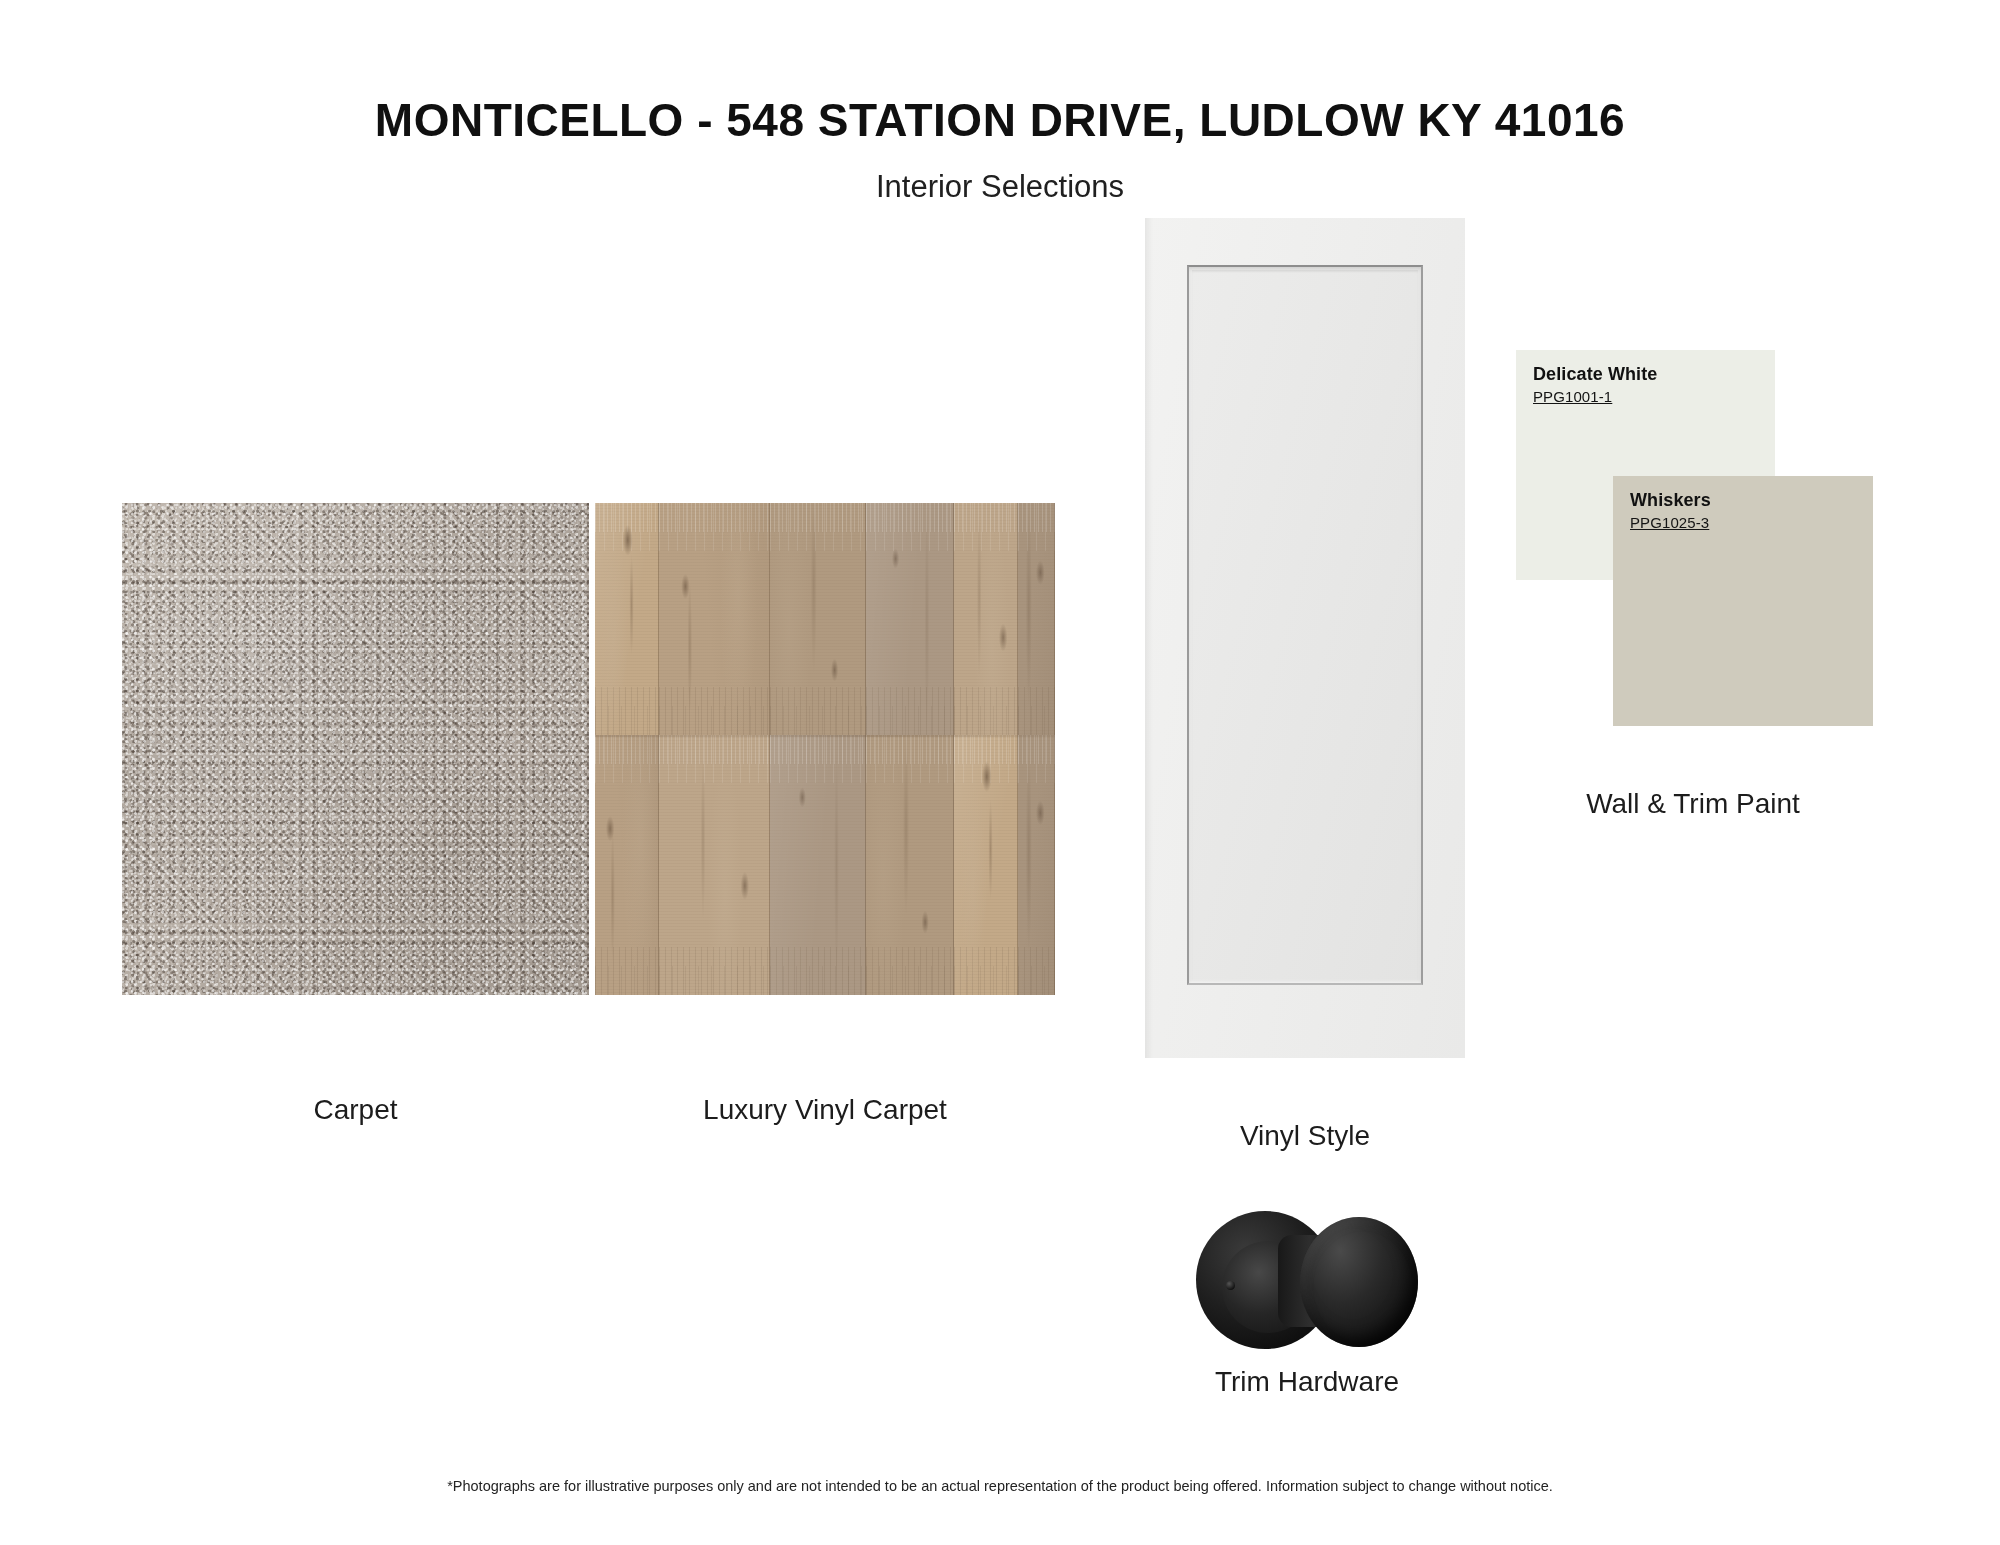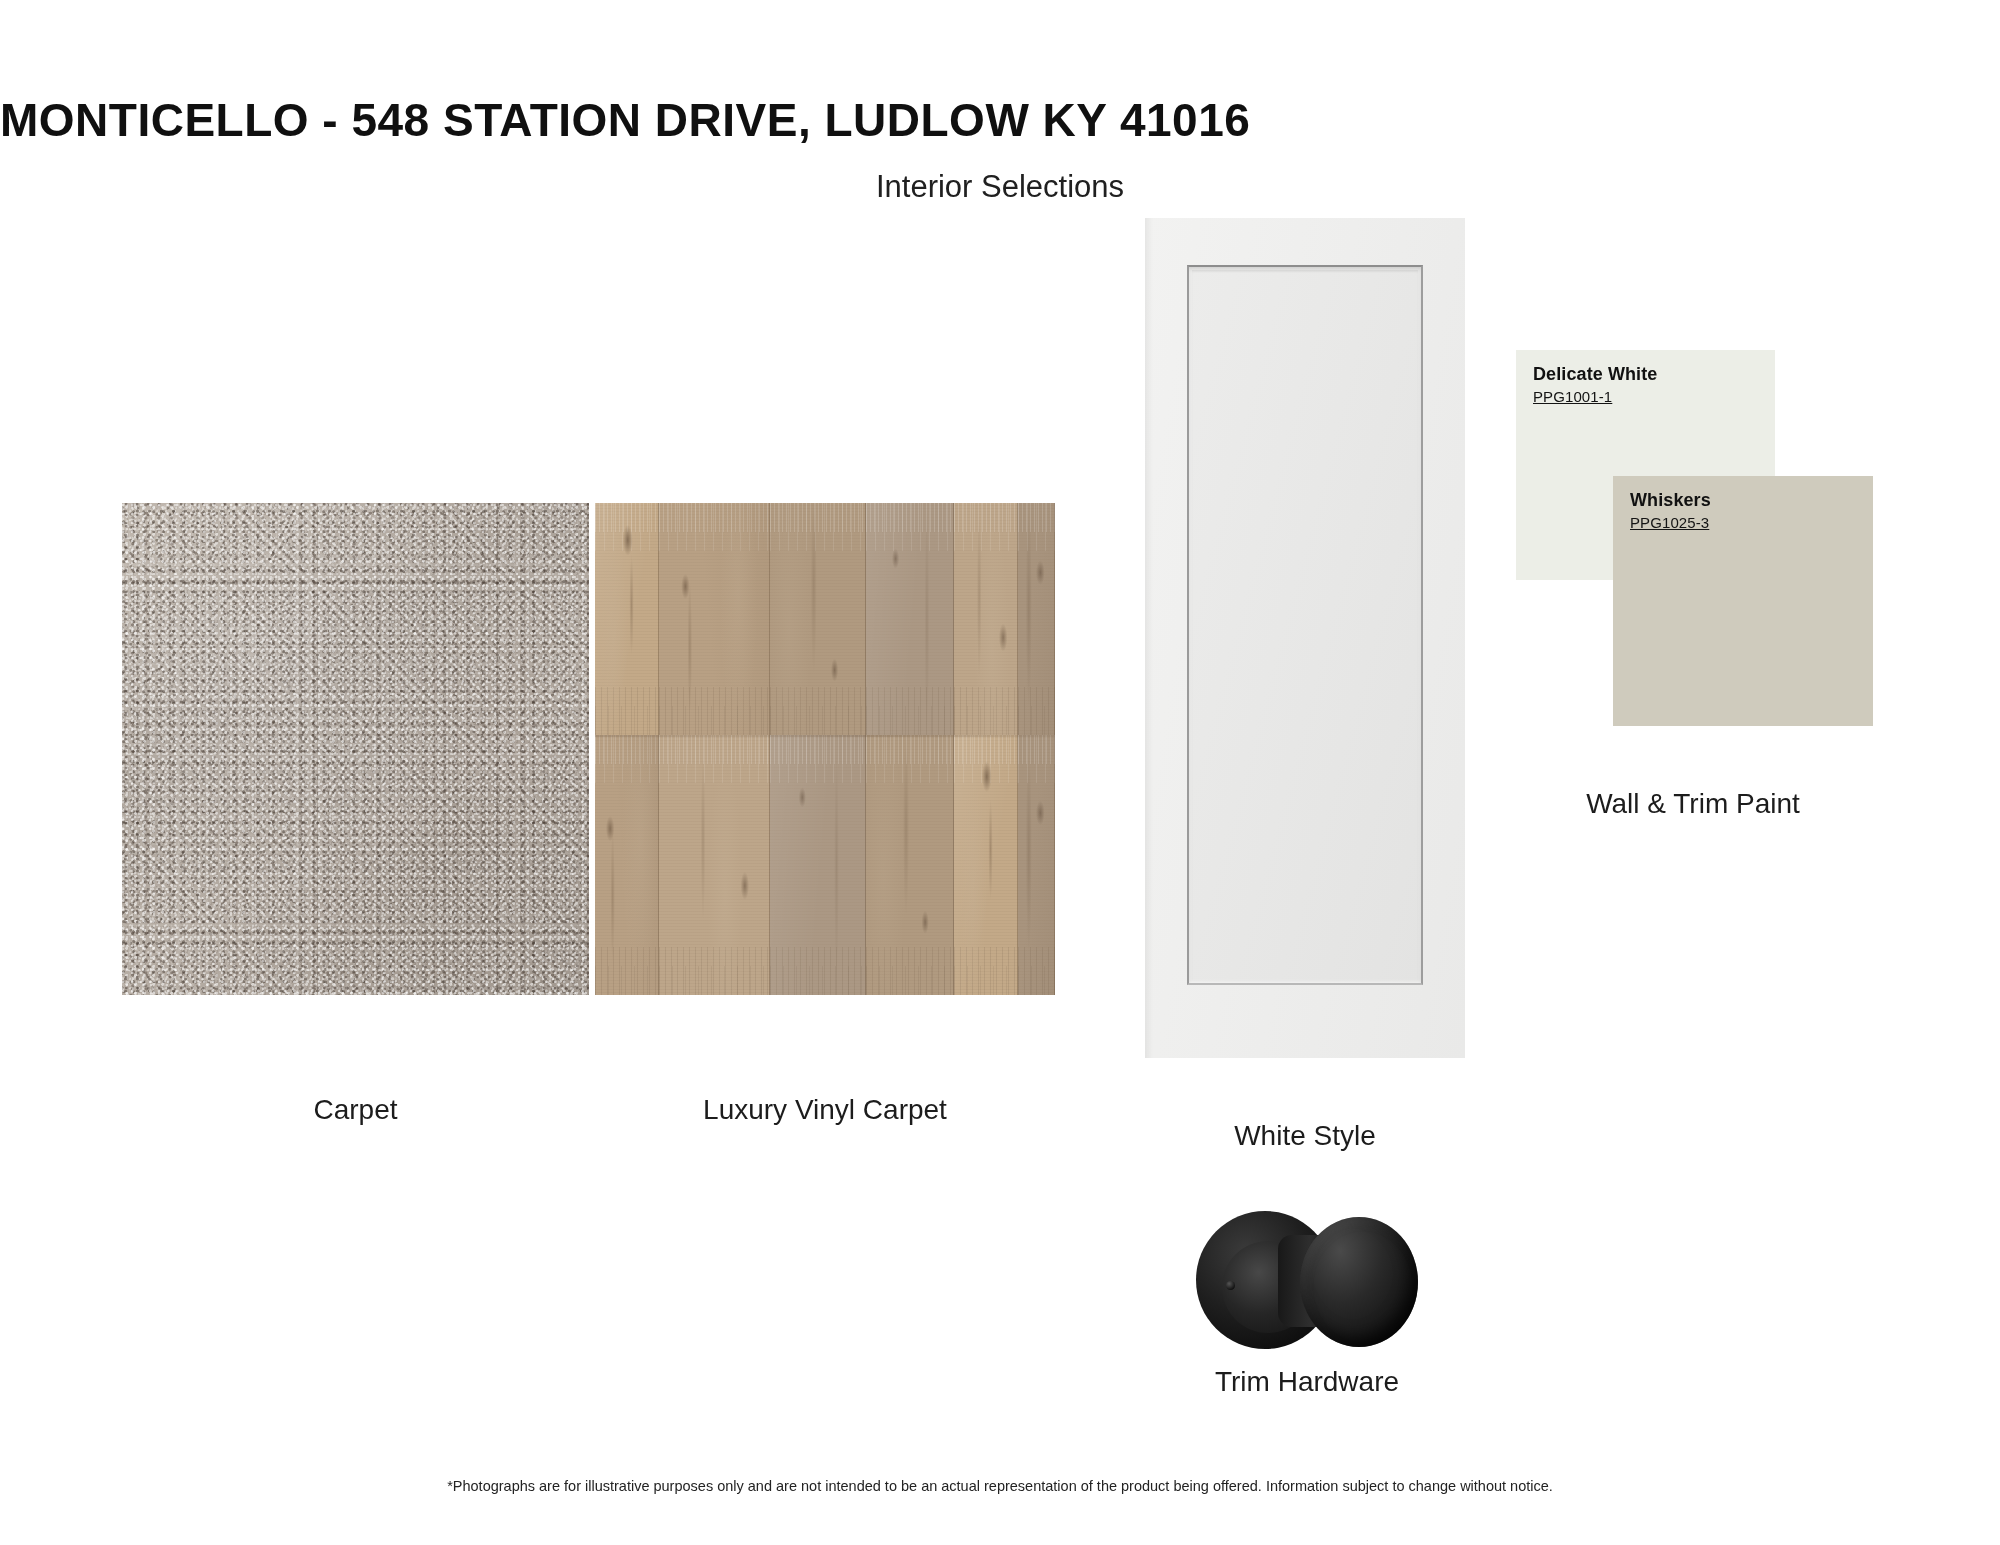--- a/index.html
+++ b/index.html
@@ -15,20 +15,21 @@
     color: #1a1a1a;
     overflow: hidden;
   }
 
   
   .page-title {
     position: absolute;
     top: 96px;
     left: 0;
     width: 2000px;
+    text-align: center;
     font-size: 46px;
     font-weight: 700;
     letter-spacing: 0.5px;
     color: #101010;
     line-height: 1.05;
     white-space: nowrap;
   }
   .page-subtitle {
     position: absolute;
     top: 170px;
@@ -361,21 +362,21 @@
   <div class="lvp-seam"></div>
 </div>
 <div class="caption" style="left:595px; top:1094px; width:460px;">Luxury Vinyl Carpet</div>
 
 <div class="door">
   <div class="door-rail-shadow"></div>
   <div class="door-panel">
     <div class="door-panel-inner"></div>
   </div>
 </div>
-<div class="caption" style="left:1145px; top:1120px; width:320px;">White Style</div>
+<div class="caption" style="left:1145px; top:1120px; width:320px;">Vinyl Style</div>
 
 <div class="swatch swatch-delicate">
   <div class="swatch-name">Delicate White</div>
   <div class="swatch-code">PPG1001-1</div>
 </div>
 <div class="swatch swatch-whiskers">
   <div class="swatch-name">Whiskers</div>
   <div class="swatch-code">PPG1025-3</div>
 </div>
 <div class="caption" style="left:1513px; top:740px; width:360px;margin-top:48px;">Wall &amp; Trim Paint</div>

